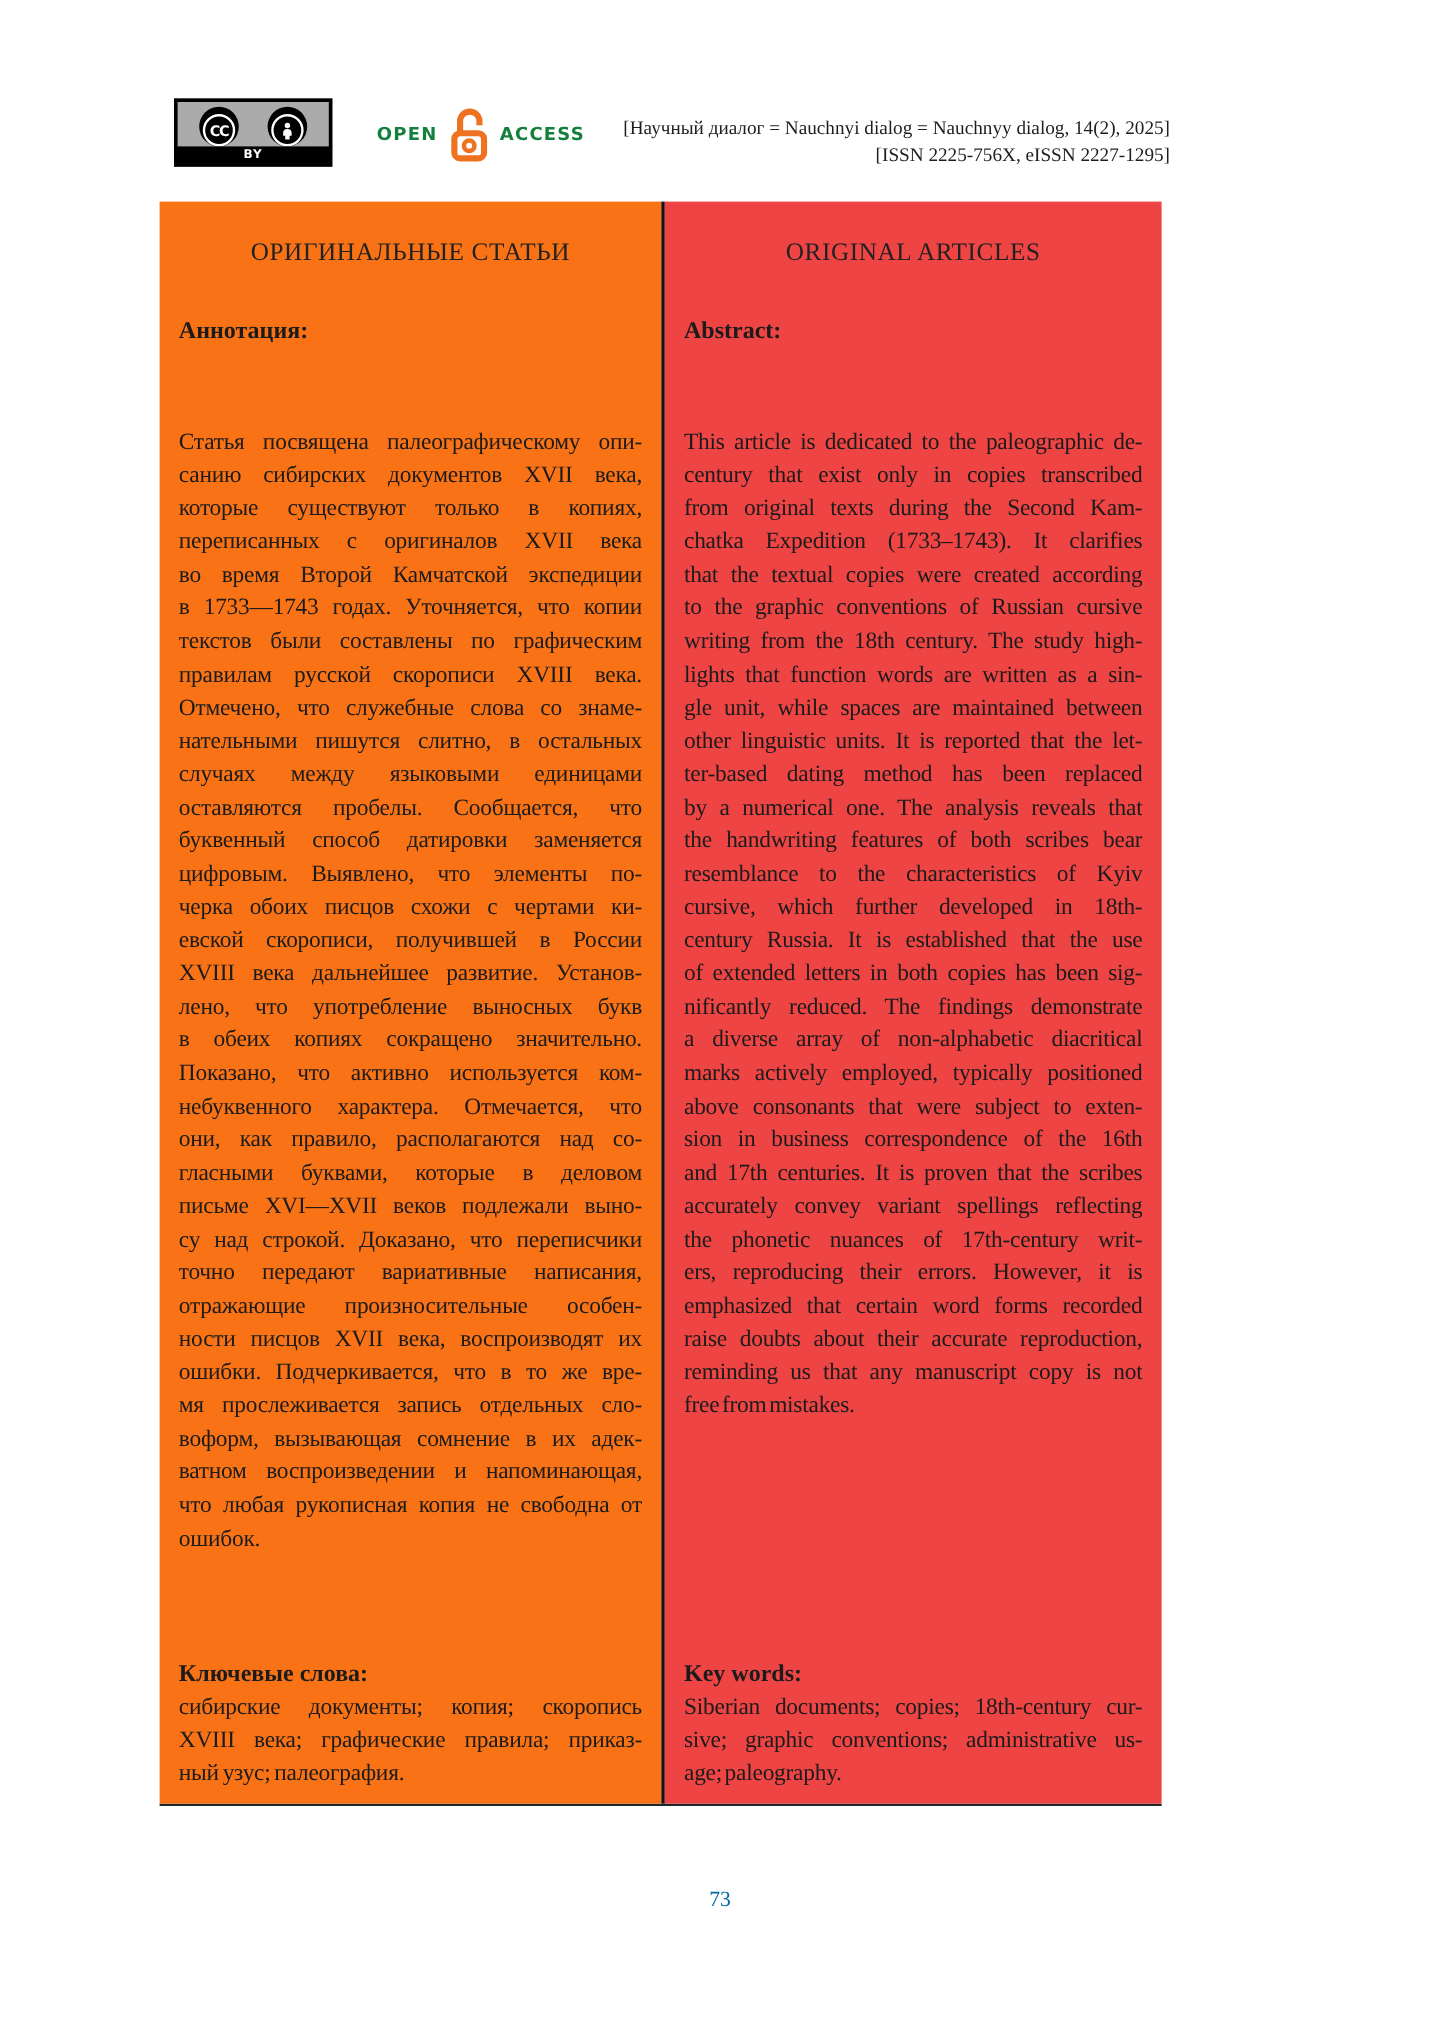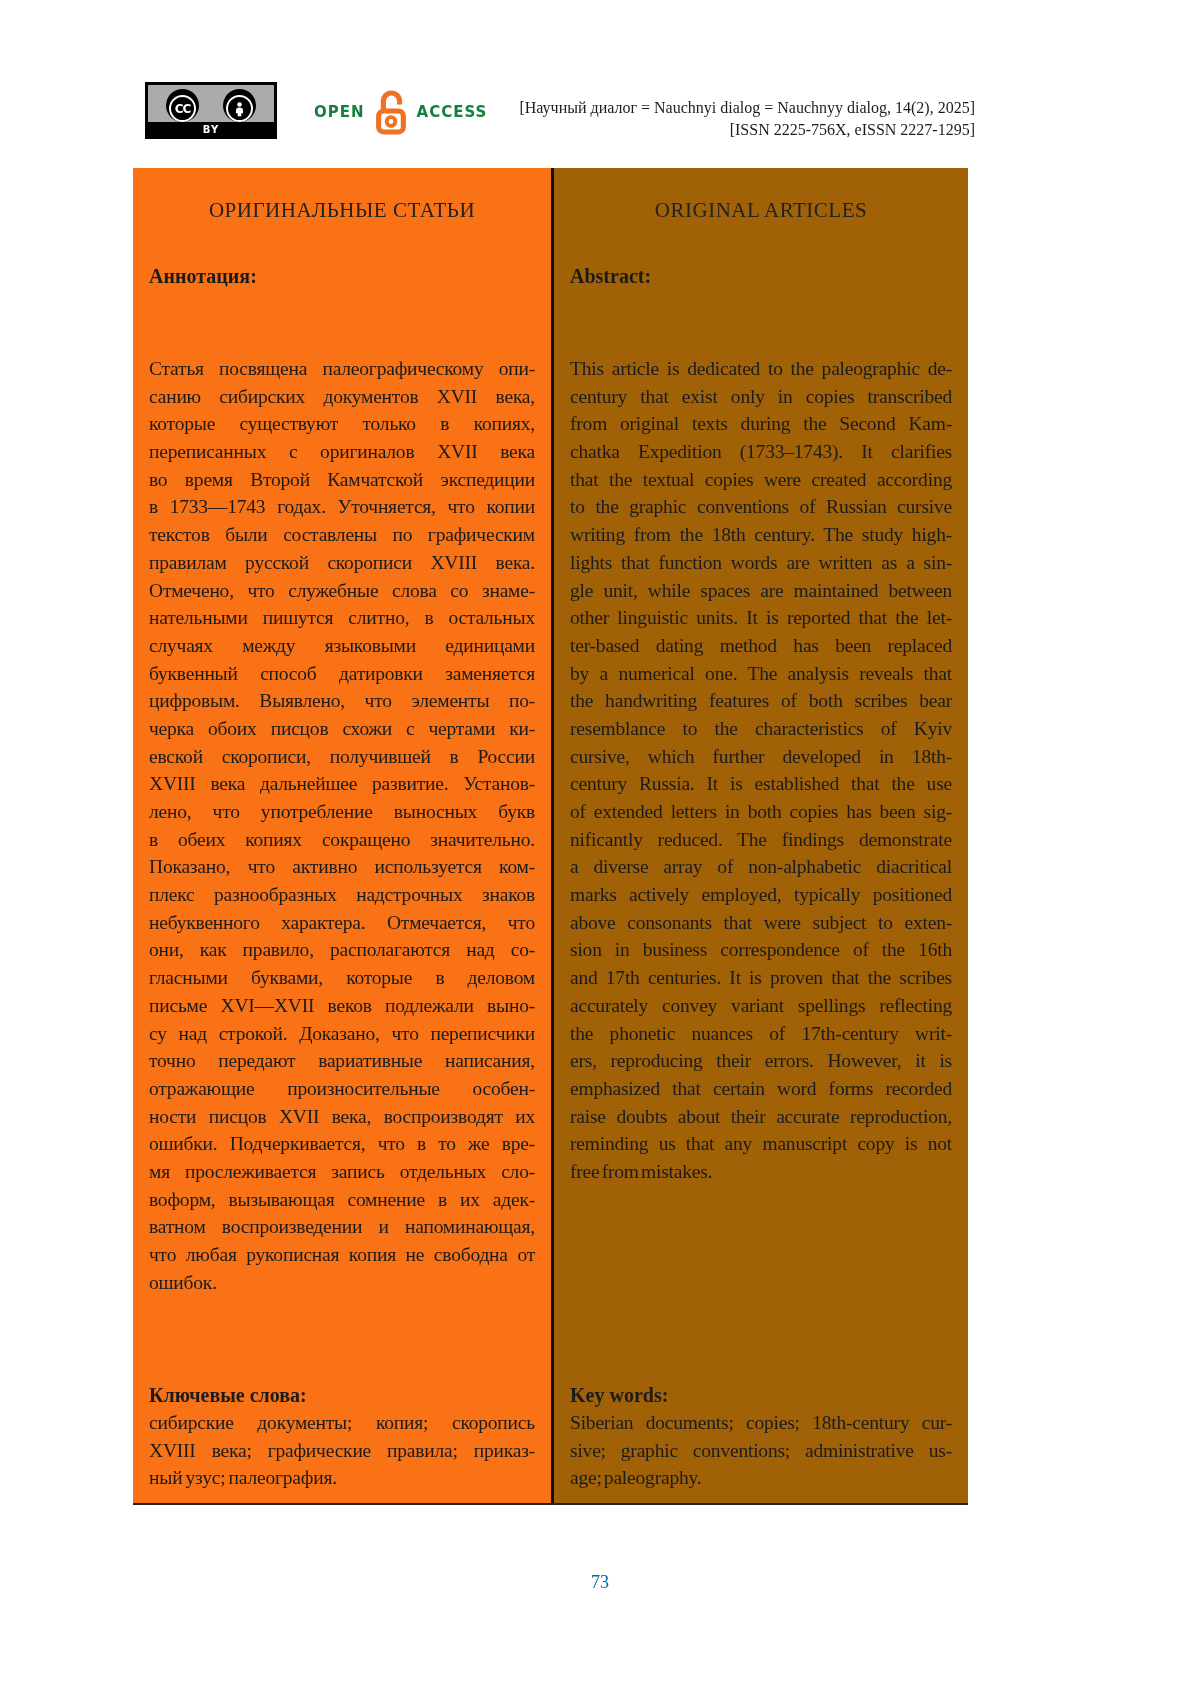--- a/index.html
+++ b/index.html
@@ -146,29 +146,29 @@
           <div class="line">санию сибирских документов XVII века,</div>
           <div class="line">которые существуют только в копиях,</div>
           <div class="line">переписанных с оригиналов XVII века</div>
           <div class="line">во время Второй Камчатской экспедиции</div>
           <div class="line">в 1733—1743 годах. Уточняется, что копии</div>
           <div class="line">текстов были составлены по графическим</div>
           <div class="line">правилам русской скорописи XVIII века.</div>
           <div class="line">Отмечено, что служебные слова со знаме-</div>
           <div class="line">нательными пишутся слитно, в остальных</div>
           <div class="line">случаях между языковыми единицами</div>
+          <div class="line">оставляются пробелы. Сообщается, что</div>
           <div class="line">буквенный способ датировки заменяется</div>
           <div class="line">цифровым. Выявлено, что элементы по-</div>
           <div class="line">черка обоих писцов схожи с чертами ки-</div>
           <div class="line">евской скорописи, получившей в России</div>
           <div class="line">XVIII века дальнейшее развитие. Установ-</div>
           <div class="line">лено, что употребление выносных букв</div>
           <div class="line">в обеих копиях сокращено значительно.</div>
           <div class="line">Показано, что активно используется ком-</div>
-          <div class="line">плекс разнообразных надстрочных знаков</div>
           <div class="line">небуквенного характера. Отмечается, что</div>
           <div class="line">они, как правило, располагаются над со-</div>
           <div class="line">гласными буквами, которые в деловом</div>
           <div class="line">письме XVI—XVII веков подлежали выно-</div>
           <div class="line">су над строкой. Доказано, что переписчики</div>
           <div class="line">точно передают вариативные написания,</div>
           <div class="line">отражающие произносительные особен-</div>
           <div class="line">ности писцов XVII века, воспроизводят их</div>
           <div class="line">ошибки. Подчеркивается, что в то же вре-</div>
           <div class="line">мя прослеживается запись отдельных сло-</div>
@@ -182,21 +182,21 @@
         <div class="ru">
             <div class="line">сибирские документы; копия; скоропись</div>
             <div class="line">XVIII века; графические правила; приказ-</div>
             <div class="line last">ный узус; палеография.</div>
           </div>
       </div>
     </section>
 
     <div class="divider"></div>
 
-    <section class="col col-right" style="background: #a16207;">
+    <section class="col col-right" style="background: #ef4444;">
       <div class="col-title">ORIGINAL ARTICLES</div>
       <div class="abs-label">Abstract:</div>
       <div class="body en">
           <div class="line">This article is dedicated to the paleographic de-</div>
           <div class="line">century that exist only in copies transcribed</div>
           <div class="line">from original texts during the Second Kam-</div>
           <div class="line">chatka Expedition (1733–1743). It clarifies</div>
           <div class="line">that the textual copies were created according</div>
           <div class="line">to the graphic conventions of Russian cursive</div>
           <div class="line">writing from the 18th century. The study high-</div>

